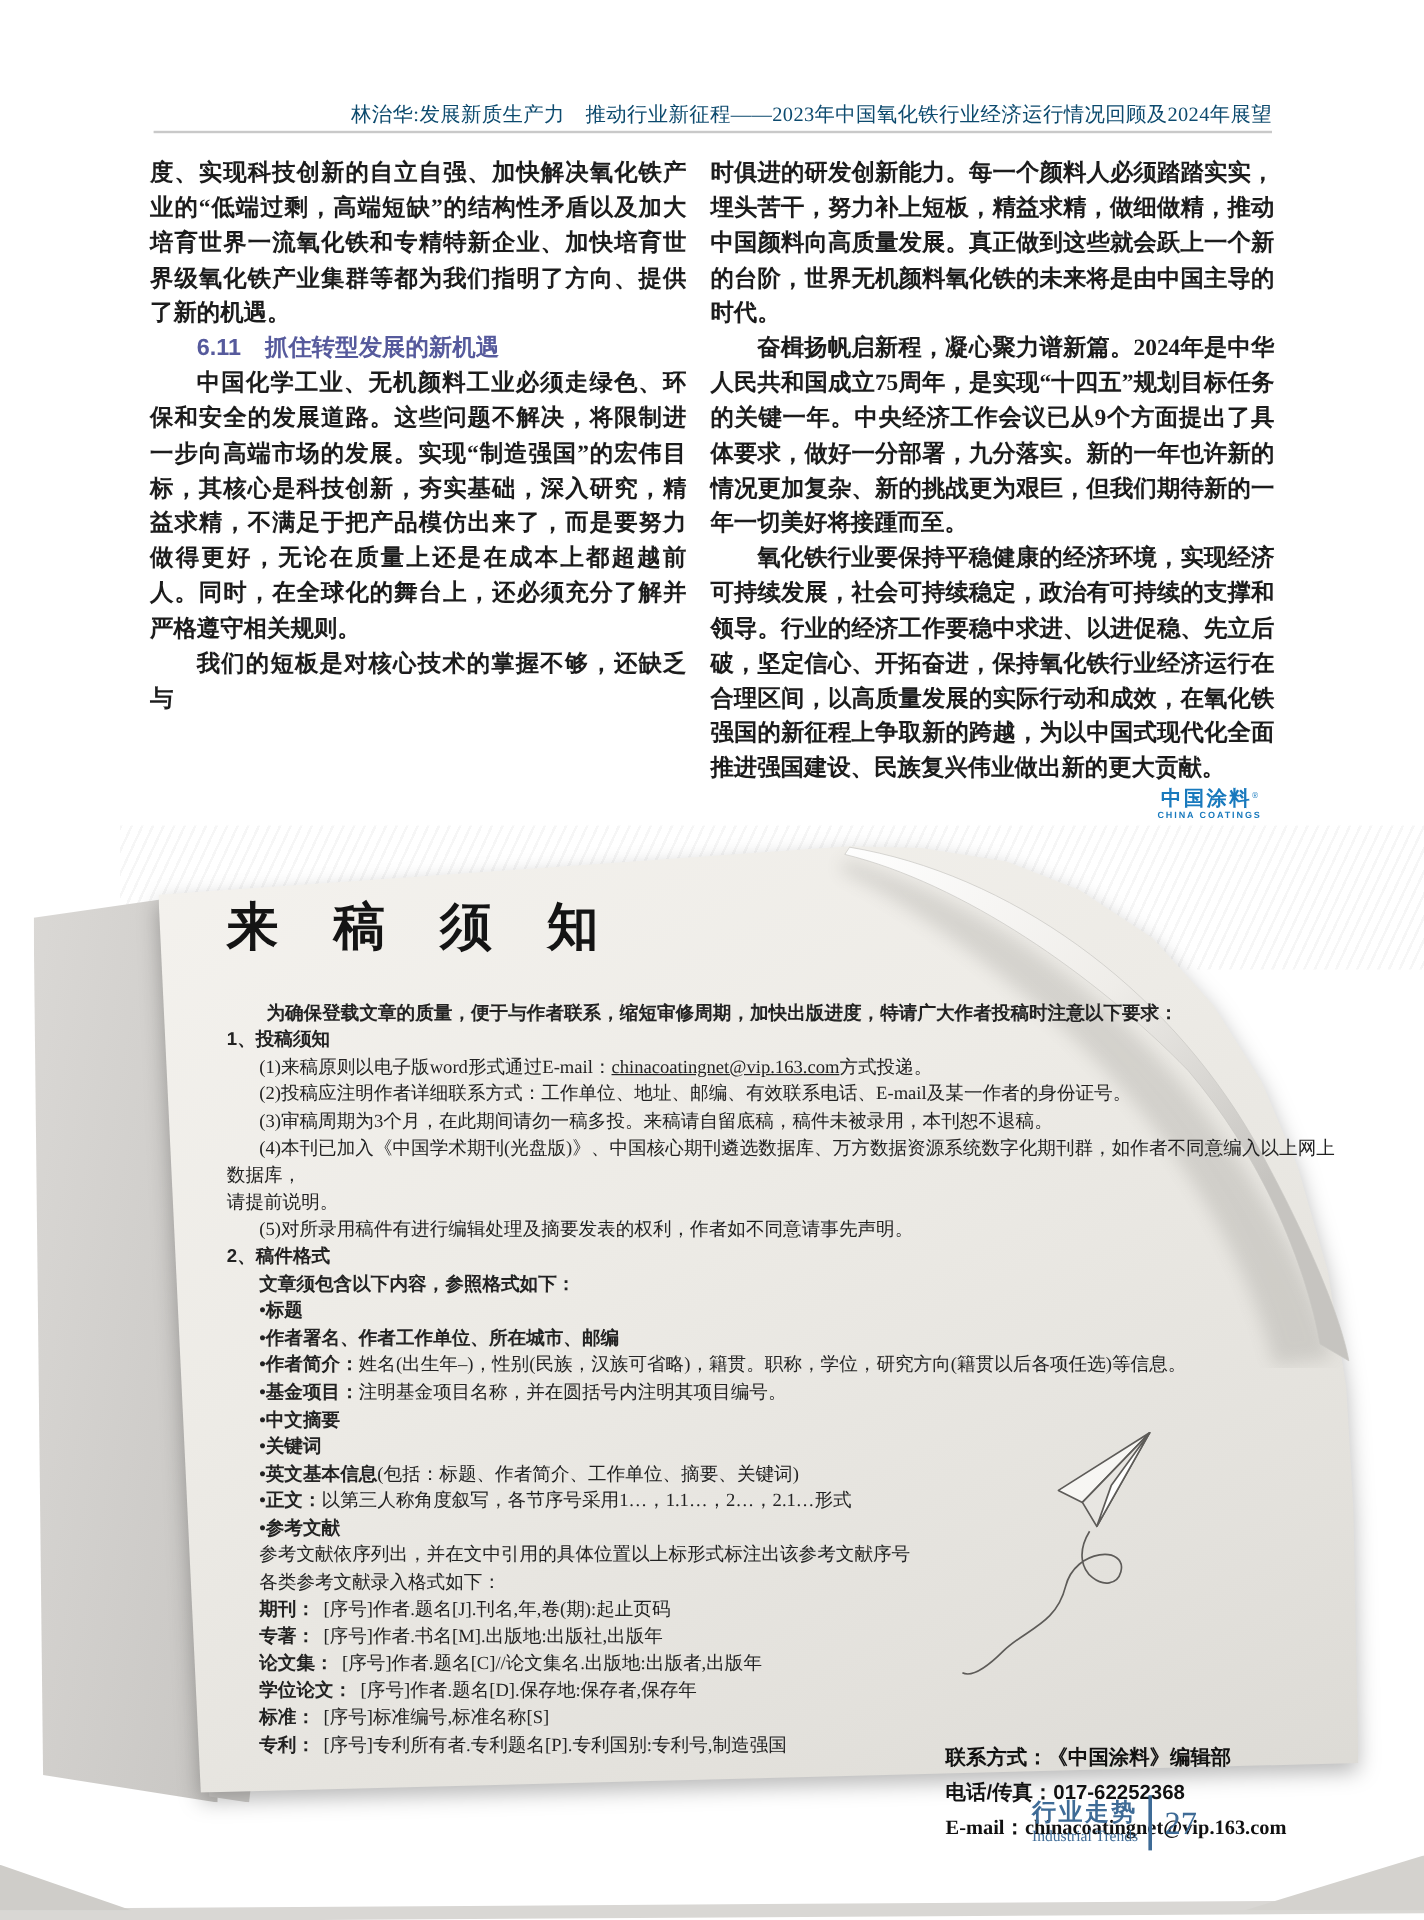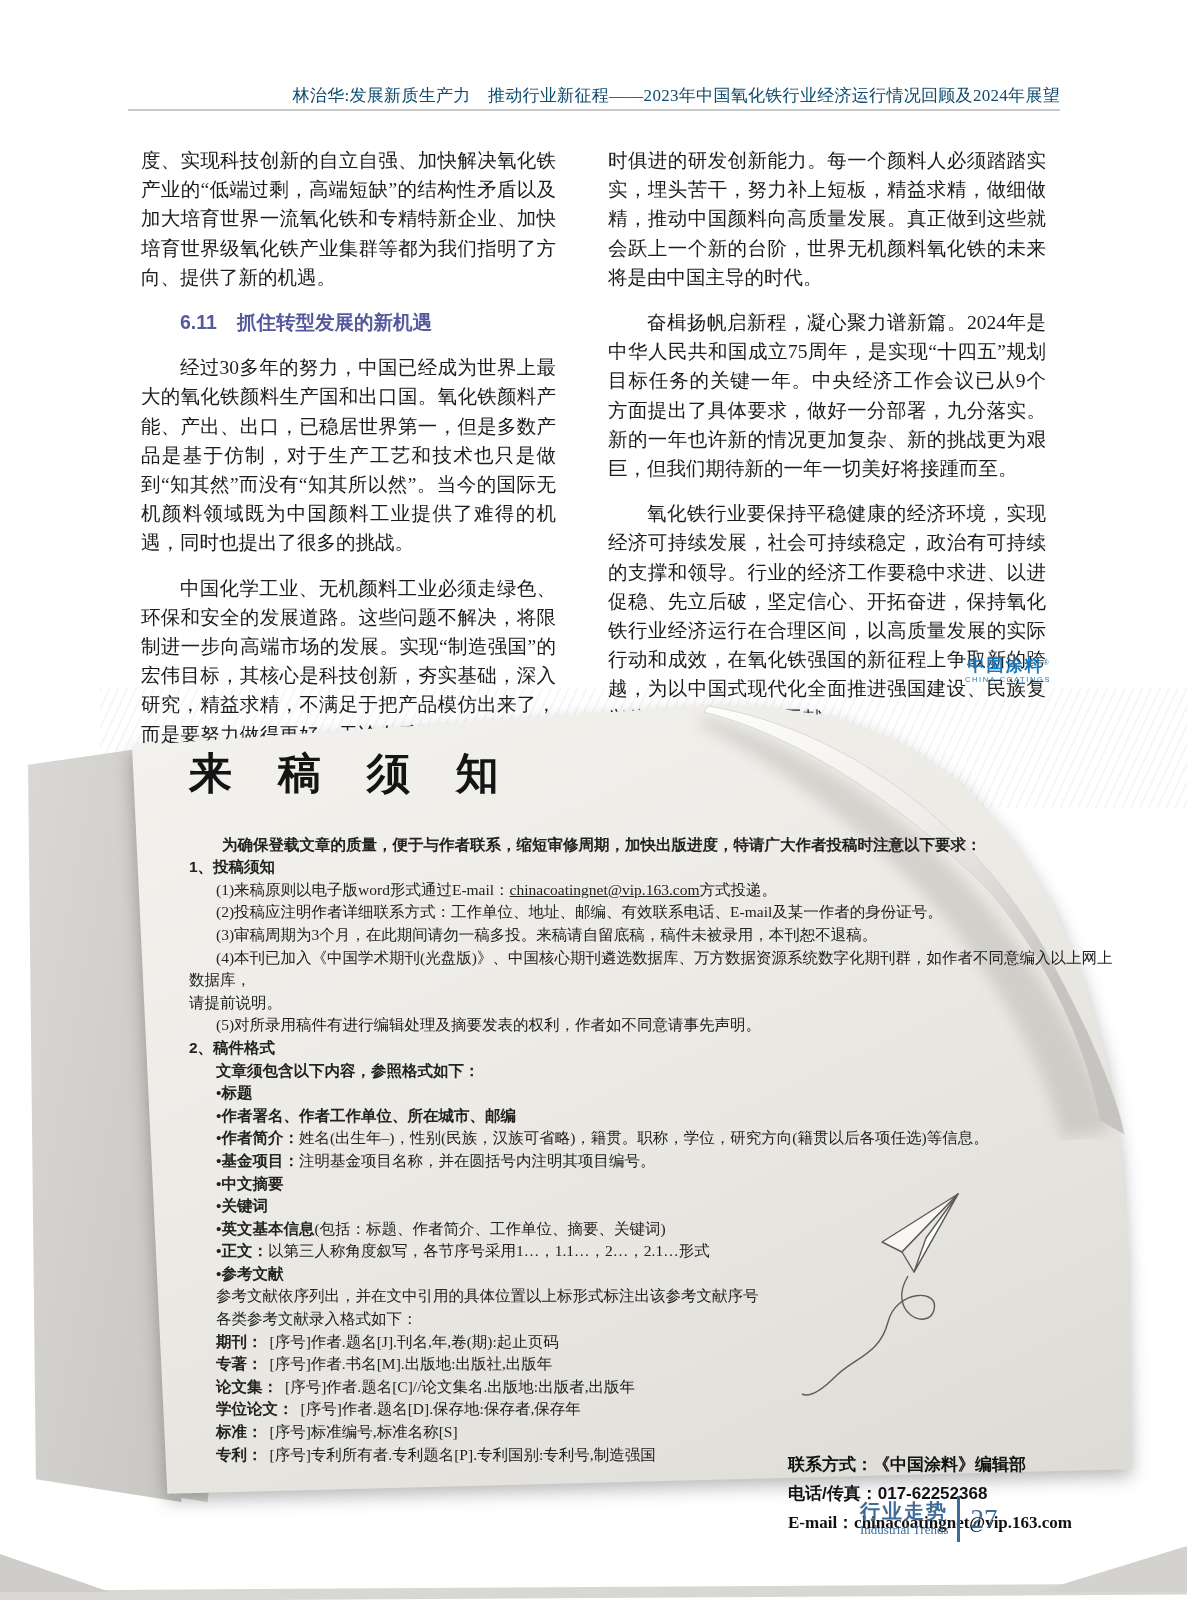--- a/index.html
+++ b/index.html
@@ -11,33 +11,33 @@
   .running-head{
     position:absolute;top:84px;left:125px;width:935px;
     text-align:right;font-size:17px;color:#0c4a6e;letter-spacing:.3px;
     font-family:"Liberation Serif",serif;white-space:nowrap;
   }
   .head-rule{position:absolute;top:109px;left:128px;width:932px;height:2px;background:#c9c9c9;}
   
   .col{position:absolute;top:130px;}
   .col-left{left:125px;width:447px;}
   .col-right{left:592px;width:470px;}
-  .col p{margin:16px;font-size:19.5px;line-height:29.2px;text-align:justify;text-indent:2em;}
+  .col p{margin:0;font-size:19.5px;line-height:29.2px;text-align:justify;text-indent:2em;font-weight:bold;}
   .col p.cont{text-indent:0;}
   .sec-head{
     margin:0;font-family:"Liberation Sans",sans-serif;font-weight:bold;
     color:#565a9c;font-size:19.5px;line-height:29.2px;
   }
   .sec-head .no{margin-right:20px;}
   
   .cc-logo{position:absolute;left:952px;top:657px;width:112px;text-align:center;
     color:#1879bd;font-family:"Liberation Sans",sans-serif;line-height:1.1;}
   .cc-logo .zh{font-size:17px;font-weight:bold;letter-spacing:2px;}
   .cc-logo .mark{font-size:7px;vertical-align:super;}
-  .cc-logo .en{font-size:7.5px;font-weight:normal;letter-spacing:1.6px;}
+  .cc-logo .en{font-size:7.5px;font-weight:bold;letter-spacing:1.6px;}
   
   .hatch{position:absolute;left:100px;top:688px;width:1087px;height:120px;z-index:1;
     background:repeating-linear-gradient(115deg,rgba(0,0,0,.035) 0 2px,transparent 2px 8px);}
   
   .sheet-back{position:absolute;left:28px;top:742px;width:158px;height:760px;z-index:2;
     background:linear-gradient(100deg,#dad8d5,#c8c6c3);
     clip-path:polygon(0 3%,100% 0,97% 100%,5% 97%);}
   .sheet-back2{position:absolute;left:168px;top:1440px;width:46px;height:62px;z-index:2;
     background:#d3d1ce;clip-path:polygon(0 0,100% 8%,86% 100%,14% 92%);}
   .sheet-wrap{position:absolute;inset:0;z-index:3;filter:drop-shadow(0 7px 9px rgba(0,0,0,.28));}
@@ -91,21 +91,20 @@
 </style>
 </head>
 <body>
 
 <div class="running-head">林治华:发展新质生产力　推动行业新征程——2023年中国氧化铁行业经济运行情况回顾及2024年展望</div>
 <div class="head-rule"></div>
 
 <div class="col col-left">
   <p class="cont">度、实现科技创新的自立自强、加快解决氧化铁产业的“低端过剩，高端短缺”的结构性矛盾以及加大培育世界一流氧化铁和专精特新企业、加快培育世界级氧化铁产业集群等都为我们指明了方向、提供了新的机遇。</p>
   <p class="sec-head"><span class="no">6.11</span><span>抓住转型发展的新机遇</span></p>
-  <p>经过30多年的努力，中国已经成为世界上最大的氧化铁颜料生产国和出口国。氧化铁颜料产能、产出、出口，已稳居世界第一，但是多数产品是基于仿制，对于生产工艺和技术也只是做到“知其然”而没有“知其所以然”。当今的国际无机颜料领域既为中国颜料工业提供了难得的机遇，同时也提出了很多的挑战。</p>
   <p>中国化学工业、无机颜料工业必须走绿色、环保和安全的发展道路。这些问题不解决，将限制进一步向高端市场的发展。实现“制造强国”的宏伟目标，其核心是科技创新，夯实基础，深入研究，精益求精，不满足于把产品模仿出来了，而是要努力做得更好，无论在质量上还是在成本上都超越前人。同时，在全球化的舞台上，还必须充分了解并严格遵守相关规则。</p>
   <p>我们的短板是对核心技术的掌握不够，还缺乏与</p>
 </div>
 
 <div class="col col-right">
   <p class="cont">时俱进的研发创新能力。每一个颜料人必须踏踏实实，埋头苦干，努力补上短板，精益求精，做细做精，推动中国颜料向高质量发展。真正做到这些就会跃上一个新的台阶，世界无机颜料氧化铁的未来将是由中国主导的时代。</p>
   <p>奋楫扬帆启新程，凝心聚力谱新篇。2024年是中华人民共和国成立75周年，是实现“十四五”规划目标任务的关键一年。中央经济工作会议已从9个方面提出了具体要求，做好一分部署，九分落实。新的一年也许新的情况更加复杂、新的挑战更为艰巨，但我们期待新的一年一切美好将接踵而至。</p>
   <p>氧化铁行业要保持平稳健康的经济环境，实现经济可持续发展，社会可持续稳定，政治有可持续的支撑和领导。行业的经济工作要稳中求进、以进促稳、先立后破，坚定信心、开拓奋进，保持氧化铁行业经济运行在合理区间，以高质量发展的实际行动和成效，在氧化铁强国的新征程上争取新的跨越，为以中国式现代化全面推进强国建设、民族复兴伟业做出新的更大贡献。</p>
 </div>
 

